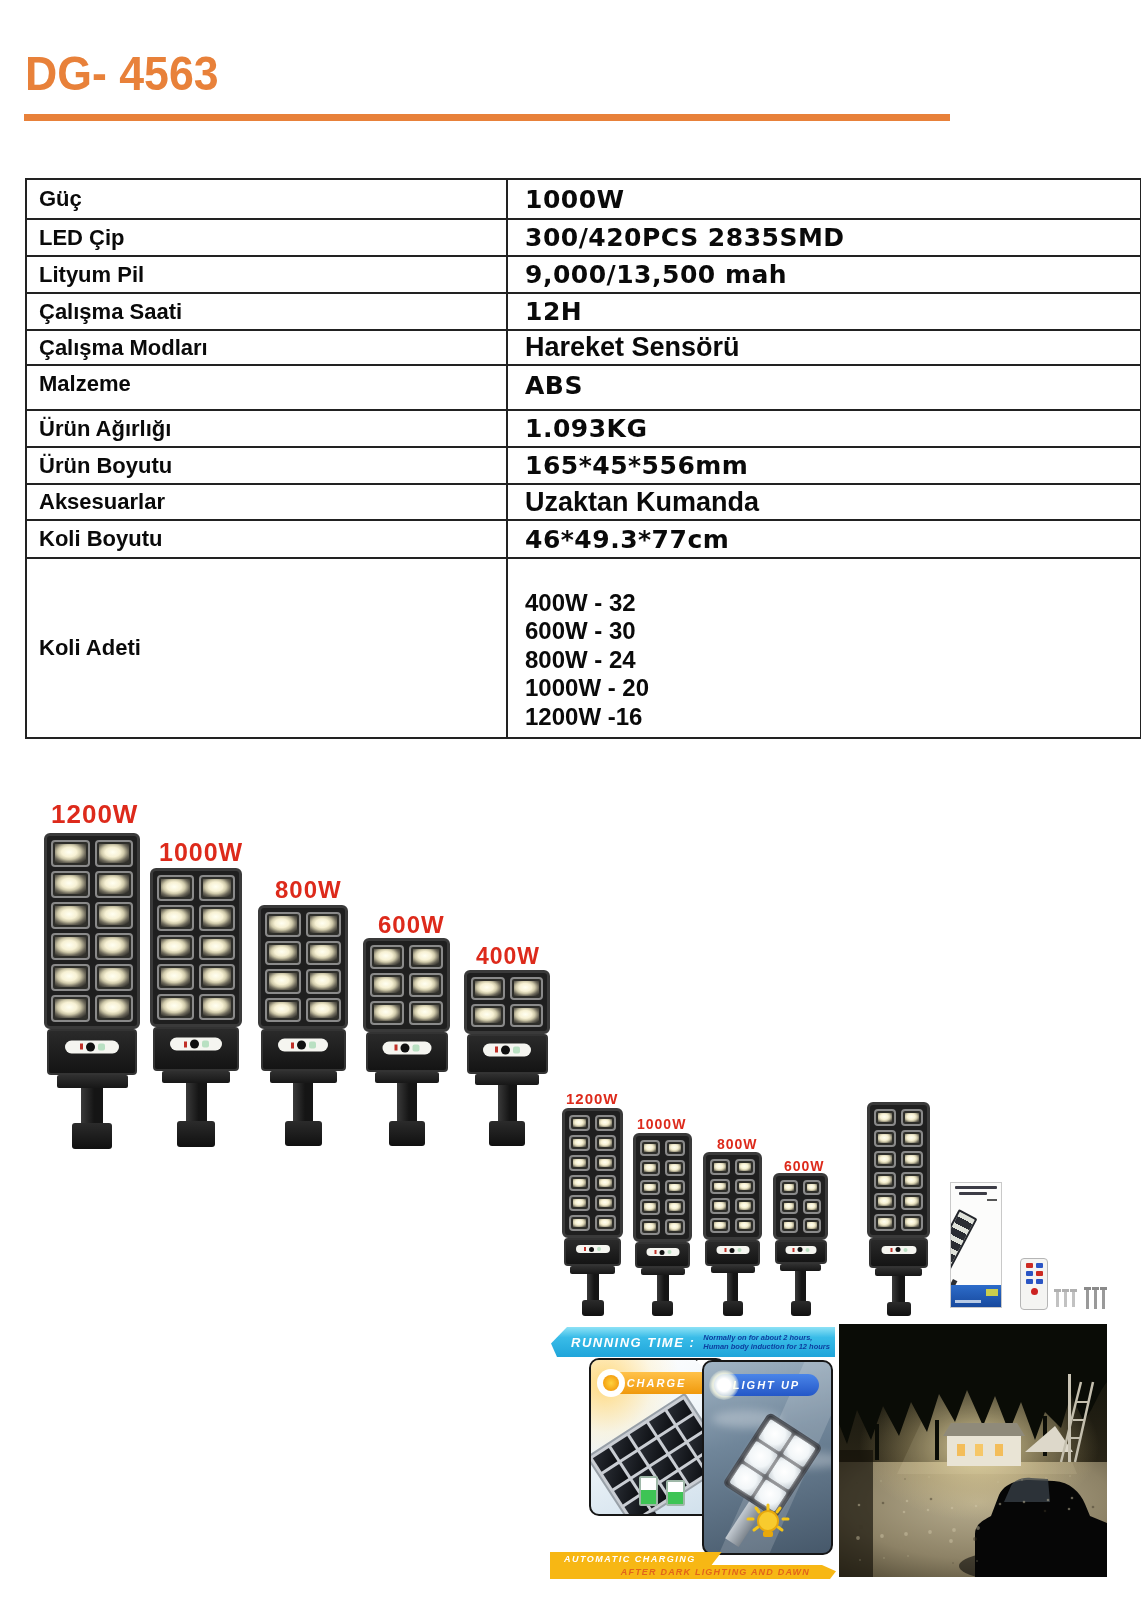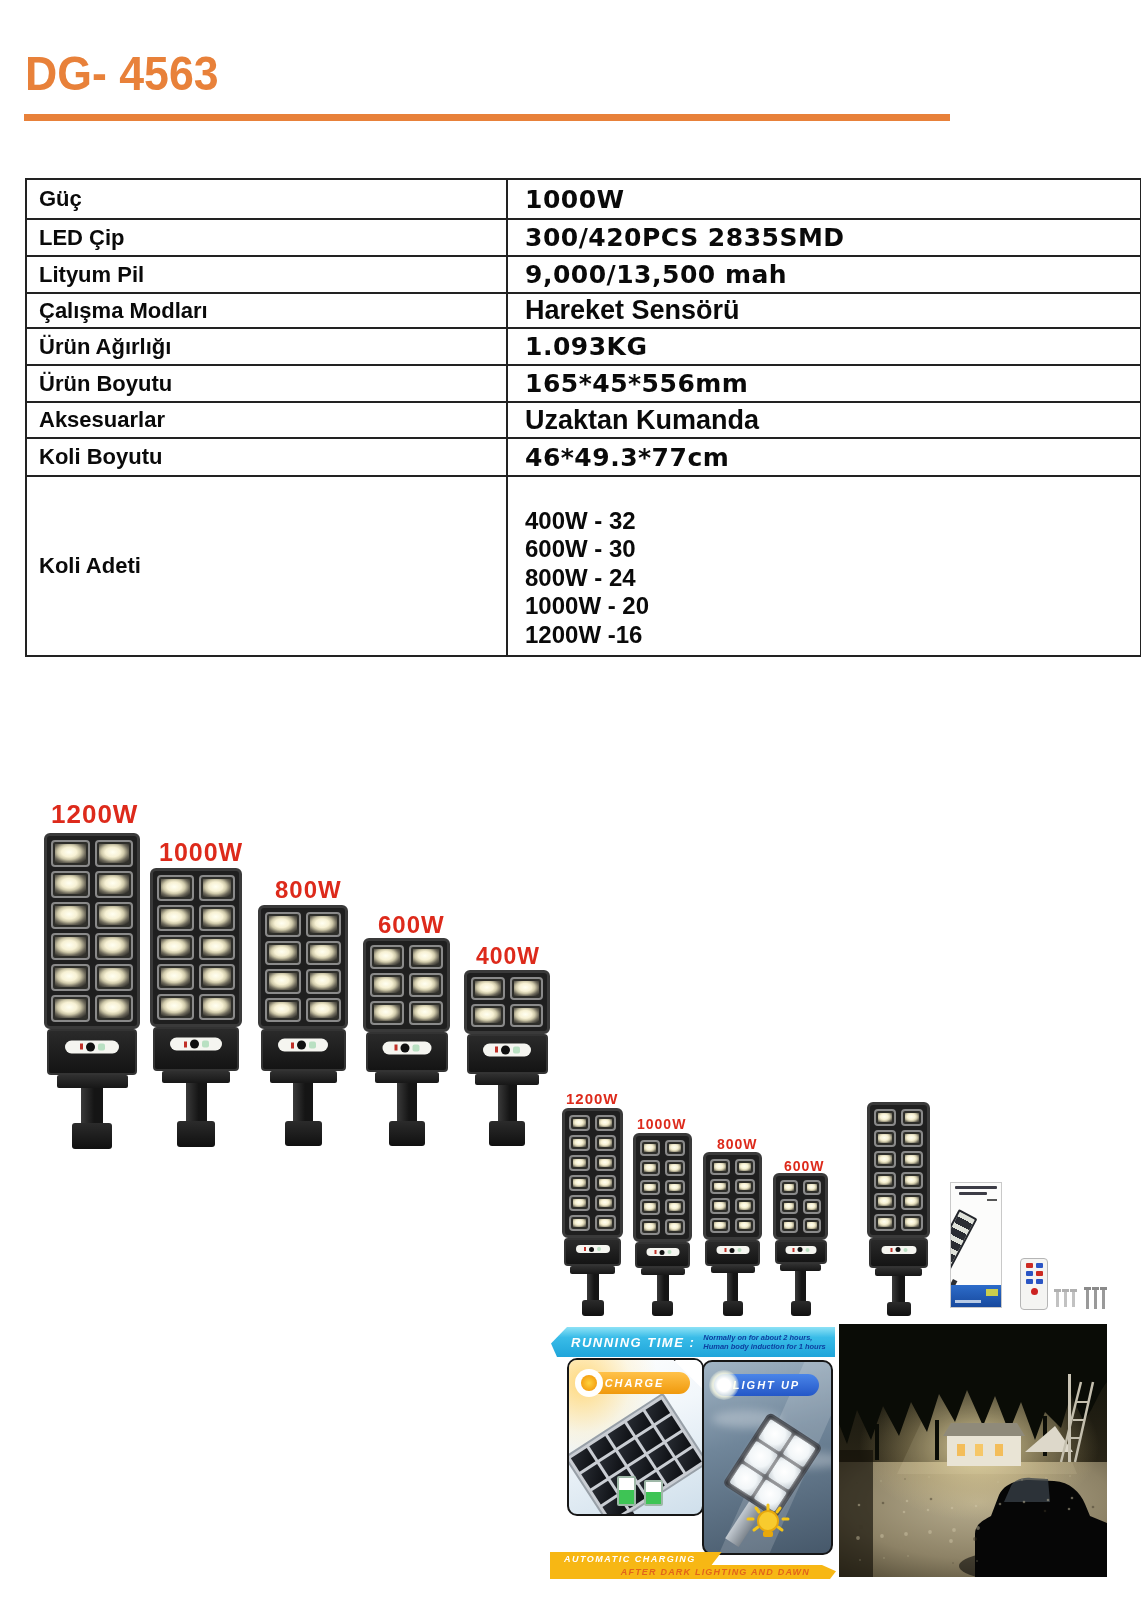--- a/index.html
+++ b/index.html
@@ -75,21 +75,21 @@
                background:linear-gradient(180deg,#8ee2f6 0%,#39bce8 35%,#1fa5da 100%);
                clip-path:polygon(0 55%,16px 0,100% 0,100% 100%,6px 100%);
                display:flex;align-items:center;gap:8px;padding-left:20px;box-sizing:border-box;}
   .banner-cyan .rt-title{color:#fff;font-weight:700;font-style:italic;font-size:13px;
                          letter-spacing:1.5px;white-space:nowrap;}
   .rt-lines{display:flex;flex-direction:column;justify-content:center;}
   .rt-lines span{font-size:7.5px;font-weight:700;font-style:italic;color:#0d3fa0;line-height:9px;
                  white-space:nowrap;}
   .promo-card{position:absolute;box-sizing:border-box;border:2px solid #161616;border-radius:10px;
               overflow:hidden;}
-  .card-charge{left:567px;top:1358px;width:137px;height:158px;
+  .card-charge{left:589px;top:1358px;width:137px;height:158px;
                background:linear-gradient(160deg,#ffffff 0%,#f2f7fb 40%,#cfdfeb 100%);padding-left:16px;}
   .card-charge .sunglow{position:absolute;left:-20px;top:-10px;width:110px;height:110px;
         background:radial-gradient(circle at 30% 30%,rgba(255,215,120,.95),rgba(255,235,180,.35) 45%,transparent 70%);}
   .notch{position:absolute;top:-19px;right:-19px;width:38px;height:38px;background:#fff;
          border-left:3px solid #111;transform:rotate(45deg);}
   .badge{position:absolute;top:12px;left:10px;right:12px;height:22px;border-radius:12px;
          display:flex;align-items:center;justify-content:center;color:#fff;font-weight:700;
          font-style:italic;font-size:11px;letter-spacing:2px;}
   .badge-orange{background:linear-gradient(#ffc24a,#f0990c);}
   .badge-blue{background:linear-gradient(#4a85e8,#2457c7);}
@@ -154,23 +154,31 @@
           <td class="val wide">1000W</td>
         </tr>
         <tr style="height: 37px;">
           <td class="lbl">LED Çip</td>
           <td class="val wide">300/420PCS 2835SMD</td>
         </tr>
         <tr style="height: 37px; margin-top: 17px;">
           <td class="lbl">Lityum Pil</td>
           <td class="val wide">9,000/13,500 mah</td>
         </tr>
+        <tr style="height: 37px;">
+          <td class="lbl">Çalışma Saati</td>
+          <td class="val wide">12H</td>
+        </tr>
         <tr style="height: 29px;">
           <td class="lbl">Çalışma Modları</td>
           <td class="val">Hareket Sensörü</td>
+        </tr>
+        <tr class="row-top" style="height: 45px;">
+          <td class="lbl">Malzeme</td>
+          <td class="val wide">ABS</td>
         </tr>
         <tr style="height: 37px; margin-top: 14px;">
           <td class="lbl">Ürün Ağırlığı</td>
           <td class="val wide">1.093KG</td>
         </tr>
         <tr style="height: 37px;">
           <td class="lbl">Ürün Boyutu</td>
           <td class="val wide">165*45*556mm</td>
         </tr>
         <tr style="height: 36px;">
@@ -468,21 +476,21 @@
   <div class="screw-group" style="left:1086px;top:1290px">
     <span class="screw" style="height:19px"></span>
     <span class="screw" style="height:19px"></span>
     <span class="screw" style="height:19px"></span>
   </div>
 
   <div class="banner-cyan">
     <span class="rt-title">RUNNING TIME :</span>
     <span class="rt-lines">
       <span>Normally on for about 2 hours,</span>
-      <span>Human body induction for 1 hours</span>
+      <span>Human body induction for 12 hours</span>
     </span>
   </div>
 
   <div class="promo-card card-charge">
     <div class="sunglow"></div>
     <div class="panel-rig">
       <div class="solar-panel">
         <i></i>
           <i></i>
           <i></i>

